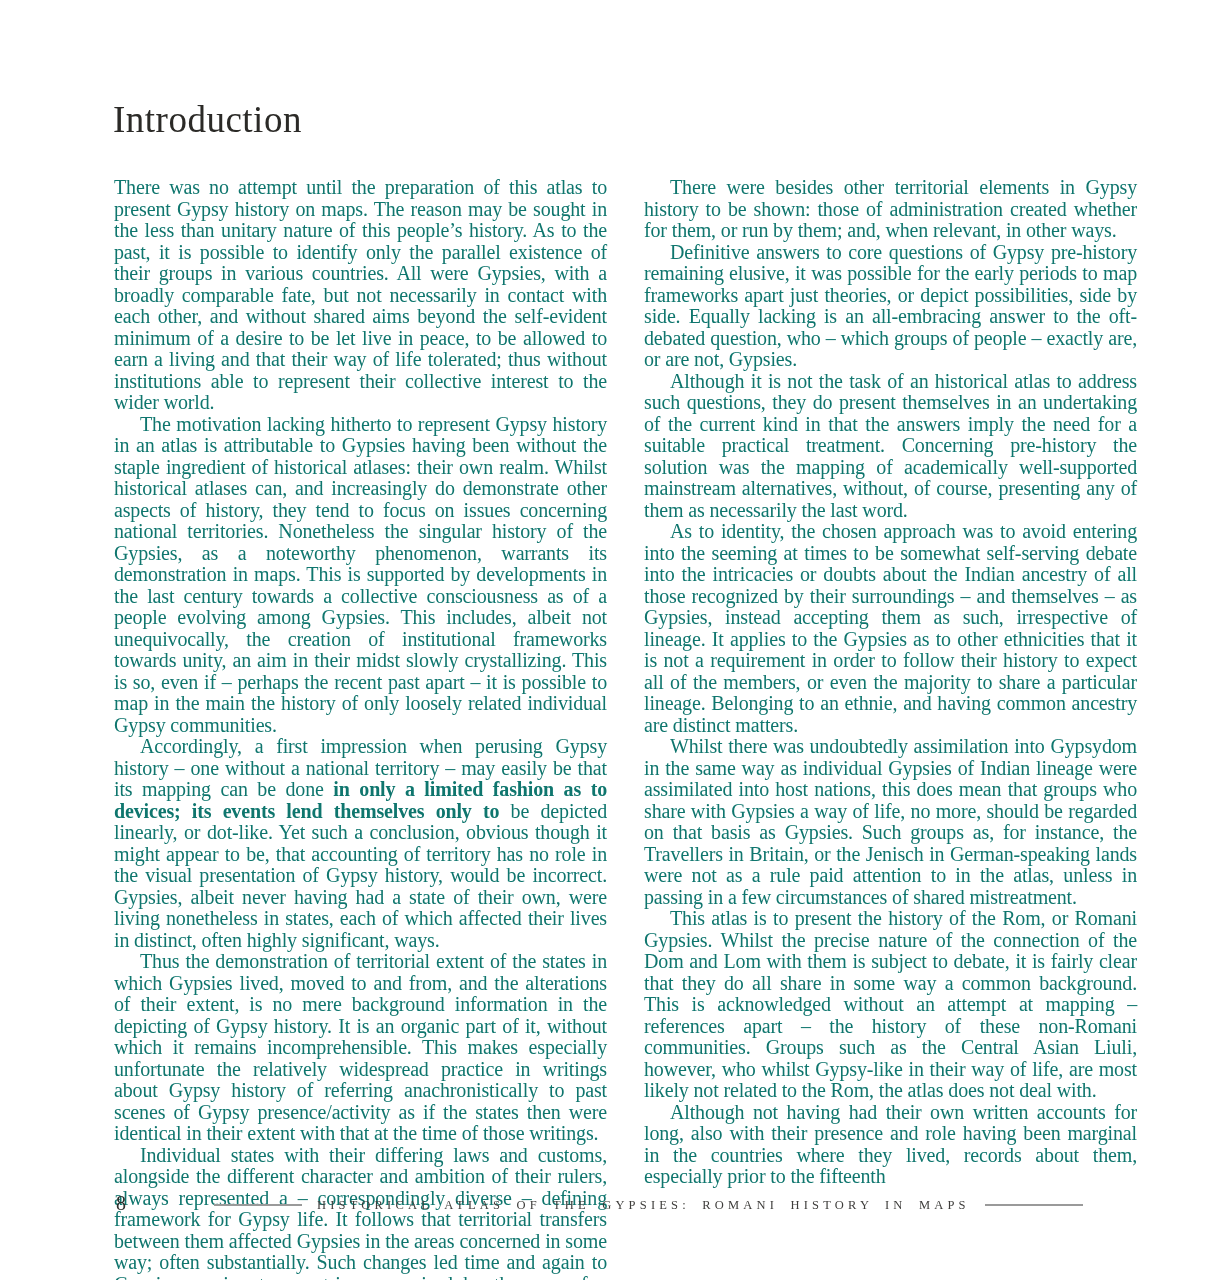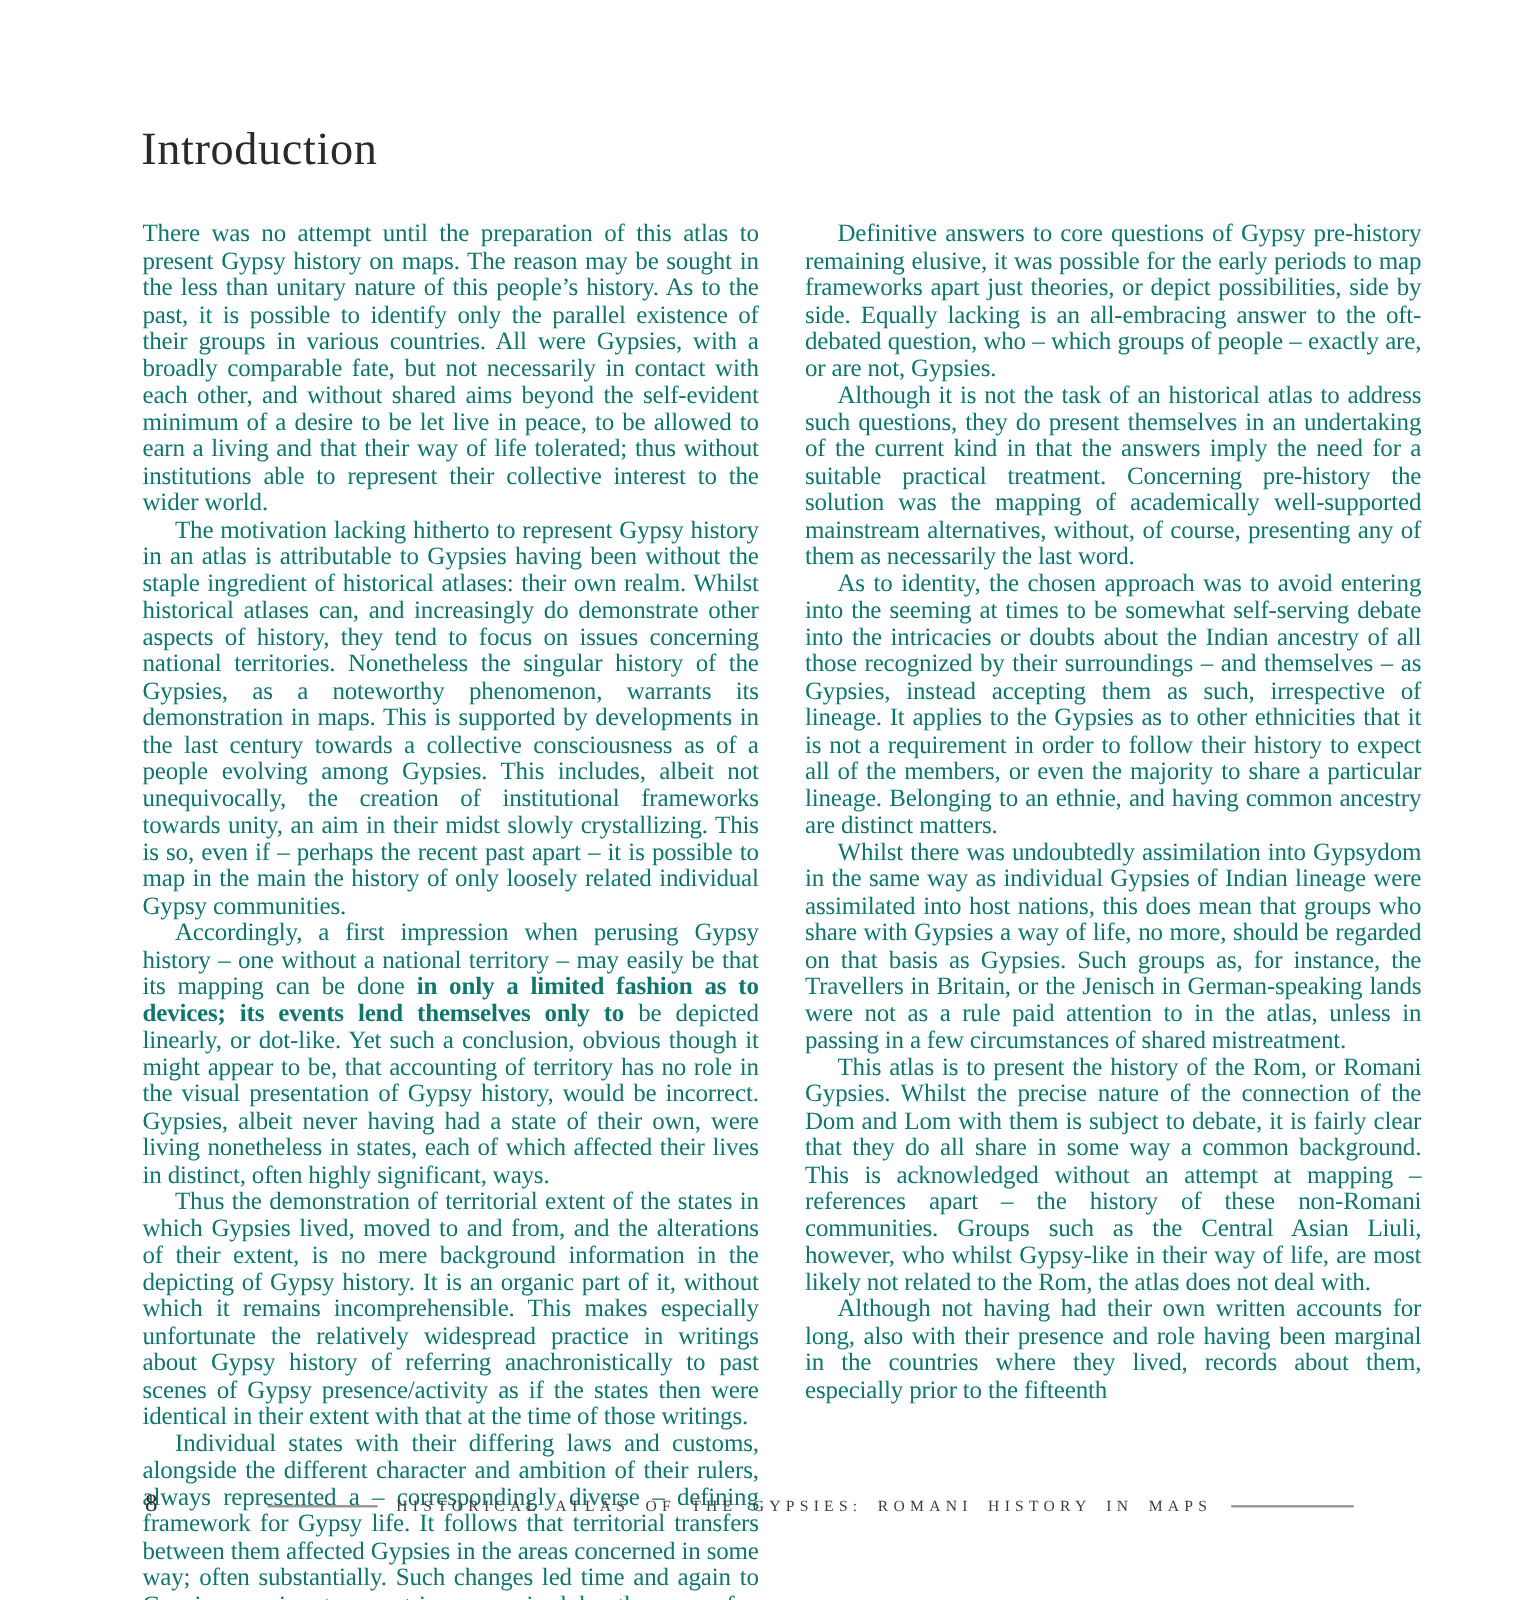--- a/index.html
+++ b/index.html
@@ -65,20 +65,21 @@
 
     <div class="col">
       <p>There was no attempt until the preparation of this atlas to present Gypsy history on maps. The reason may be sought in the less than unitary nature of this people’s history. As to the past, it is possible to identify only the parallel existence of their groups in various countries. All were Gypsies, with a broadly comparable fate, but not necessarily in contact with each other, and without shared aims beyond the self-evident minimum of a desire to be let live in peace, to be allowed to earn a living and that their way of life tolerated; thus without institutions able to represent their collective interest to the wider world.</p>
       <p class="indent">The motivation lacking hitherto to represent Gypsy history in an atlas is attributable to Gypsies having been without the staple ingredient of historical atlases: their own realm. Whilst historical atlases can, and increasingly do demonstrate other aspects of history, they tend to focus on issues concerning national territories. Nonetheless the singular history of the Gypsies, as a noteworthy phenomenon, warrants its demonstration in maps. This is supported by developments in the last century towards a collective consciousness as of a people evolving among Gypsies. This includes, albeit not unequivocally, the creation of institutional frameworks towards unity, an aim in their midst slowly crystallizing. This is so, even if – perhaps the recent past apart – it is possible to map in the main the history of only loosely related individual Gypsy communities.</p>
       <p class="indent"><span>Accordingly, a first impression when perusing Gypsy history – one without a national territory – may easily be that its mapping can be done </span><span class="bold">in only a limited fashion as to devices; its events lend themselves only to</span><span> be depicted linearly, or dot-like. Yet such a conclusion, obvious though it might appear to be, that accounting of territory has no role in the visual presentation of Gypsy history, would be incorrect. Gypsies, albeit never having had a state of their own, were living nonetheless in states, each of which affected their lives in distinct, often highly significant, ways.</span></p>
       <p class="indent">Thus the demonstration of territorial extent of the states in which Gypsies lived, moved to and from, and the alterations of their extent, is no mere background information in the depicting of Gypsy history. It is an organic part of it, without which it remains incomprehensible. This makes especially unfortunate the relatively widespread practice in writings about Gypsy history of referring anachronistically to past scenes of Gypsy presence/activity as if the states then were identical in their extent with that at the time of those writings.</p>
       <p class="indent">Individual states with their differing laws and customs, alongside the different character and ambition of their rulers, always represented a – correspondingly diverse – defining framework for Gypsy life. It follows that territorial transfers between them affected Gypsies in the areas concerned in some way; often substantially. Such changes led time and again to Gypsies moving to countries recognised by them as of a friendlier disposition, or offering better opportunities than the</p>
     </div>
 
     <div class="col">
+      <p class="indent">There were besides other territorial elements in Gypsy history to be shown: those of administration created whether for them, or run by them; and, when relevant, in other ways.</p>
       <p class="indent">Definitive answers to core questions of Gypsy pre-history remaining elusive, it was possible for the early periods to map frameworks apart just theories, or depict possibilities, side by side. Equally lacking is an all-embracing answer to the oft-debated question, who – which groups of people – exactly are, or are not, Gypsies.</p>
       <p class="indent">Although it is not the task of an historical atlas to address such questions, they do present themselves in an undertaking of the current kind in that the answers imply the need for a suitable practical treatment. Concerning pre-history the solution was the mapping of academically well-supported mainstream alternatives, without, of course, presenting any of them as necessarily the last word.</p>
       <p class="indent">As to identity, the chosen approach was to avoid entering into the seeming at times to be somewhat self-serving debate into the intricacies or doubts about the Indian ancestry of all those recognized by their surroundings – and themselves – as Gypsies, instead accepting them as such, irrespective of lineage. It applies to the Gypsies as to other ethnicities that it is not a requirement in order to follow their history to expect all of the members, or even the majority to share a particular lineage. Belonging to an ethnie, and having common ancestry are distinct matters.</p>
       <p class="indent">Whilst there was undoubtedly assimilation into Gypsydom in the same way as individual Gypsies of Indian lineage were assimilated into host nations, this does mean that groups who share with Gypsies a way of life, no more, should be regarded on that basis as Gypsies. Such groups as, for instance, the Travellers in Britain, or the Jenisch in German-speaking lands were not as a rule paid attention to in the atlas, unless in passing in a few circumstances of shared mistreatment.</p>
       <p class="indent">This atlas is to present the history of the Rom, or Romani Gypsies. Whilst the precise nature of the connection of the Dom and Lom with them is subject to debate, it is fairly clear that they do all share in some way a common background. This is acknowledged without an attempt at mapping – references apart – the history of these non-Romani communities. Groups such as the Central Asian Liuli, however, who whilst Gypsy-like in their way of life, are most likely not related to the Rom, the atlas does not deal with.</p>
       <p class="indent">Although not having had their own written accounts for long, also with their presence and role having been marginal in the countries where they lived, records about them, especially prior to the fifteenth</p>
     </div>
 
   </div>
 

